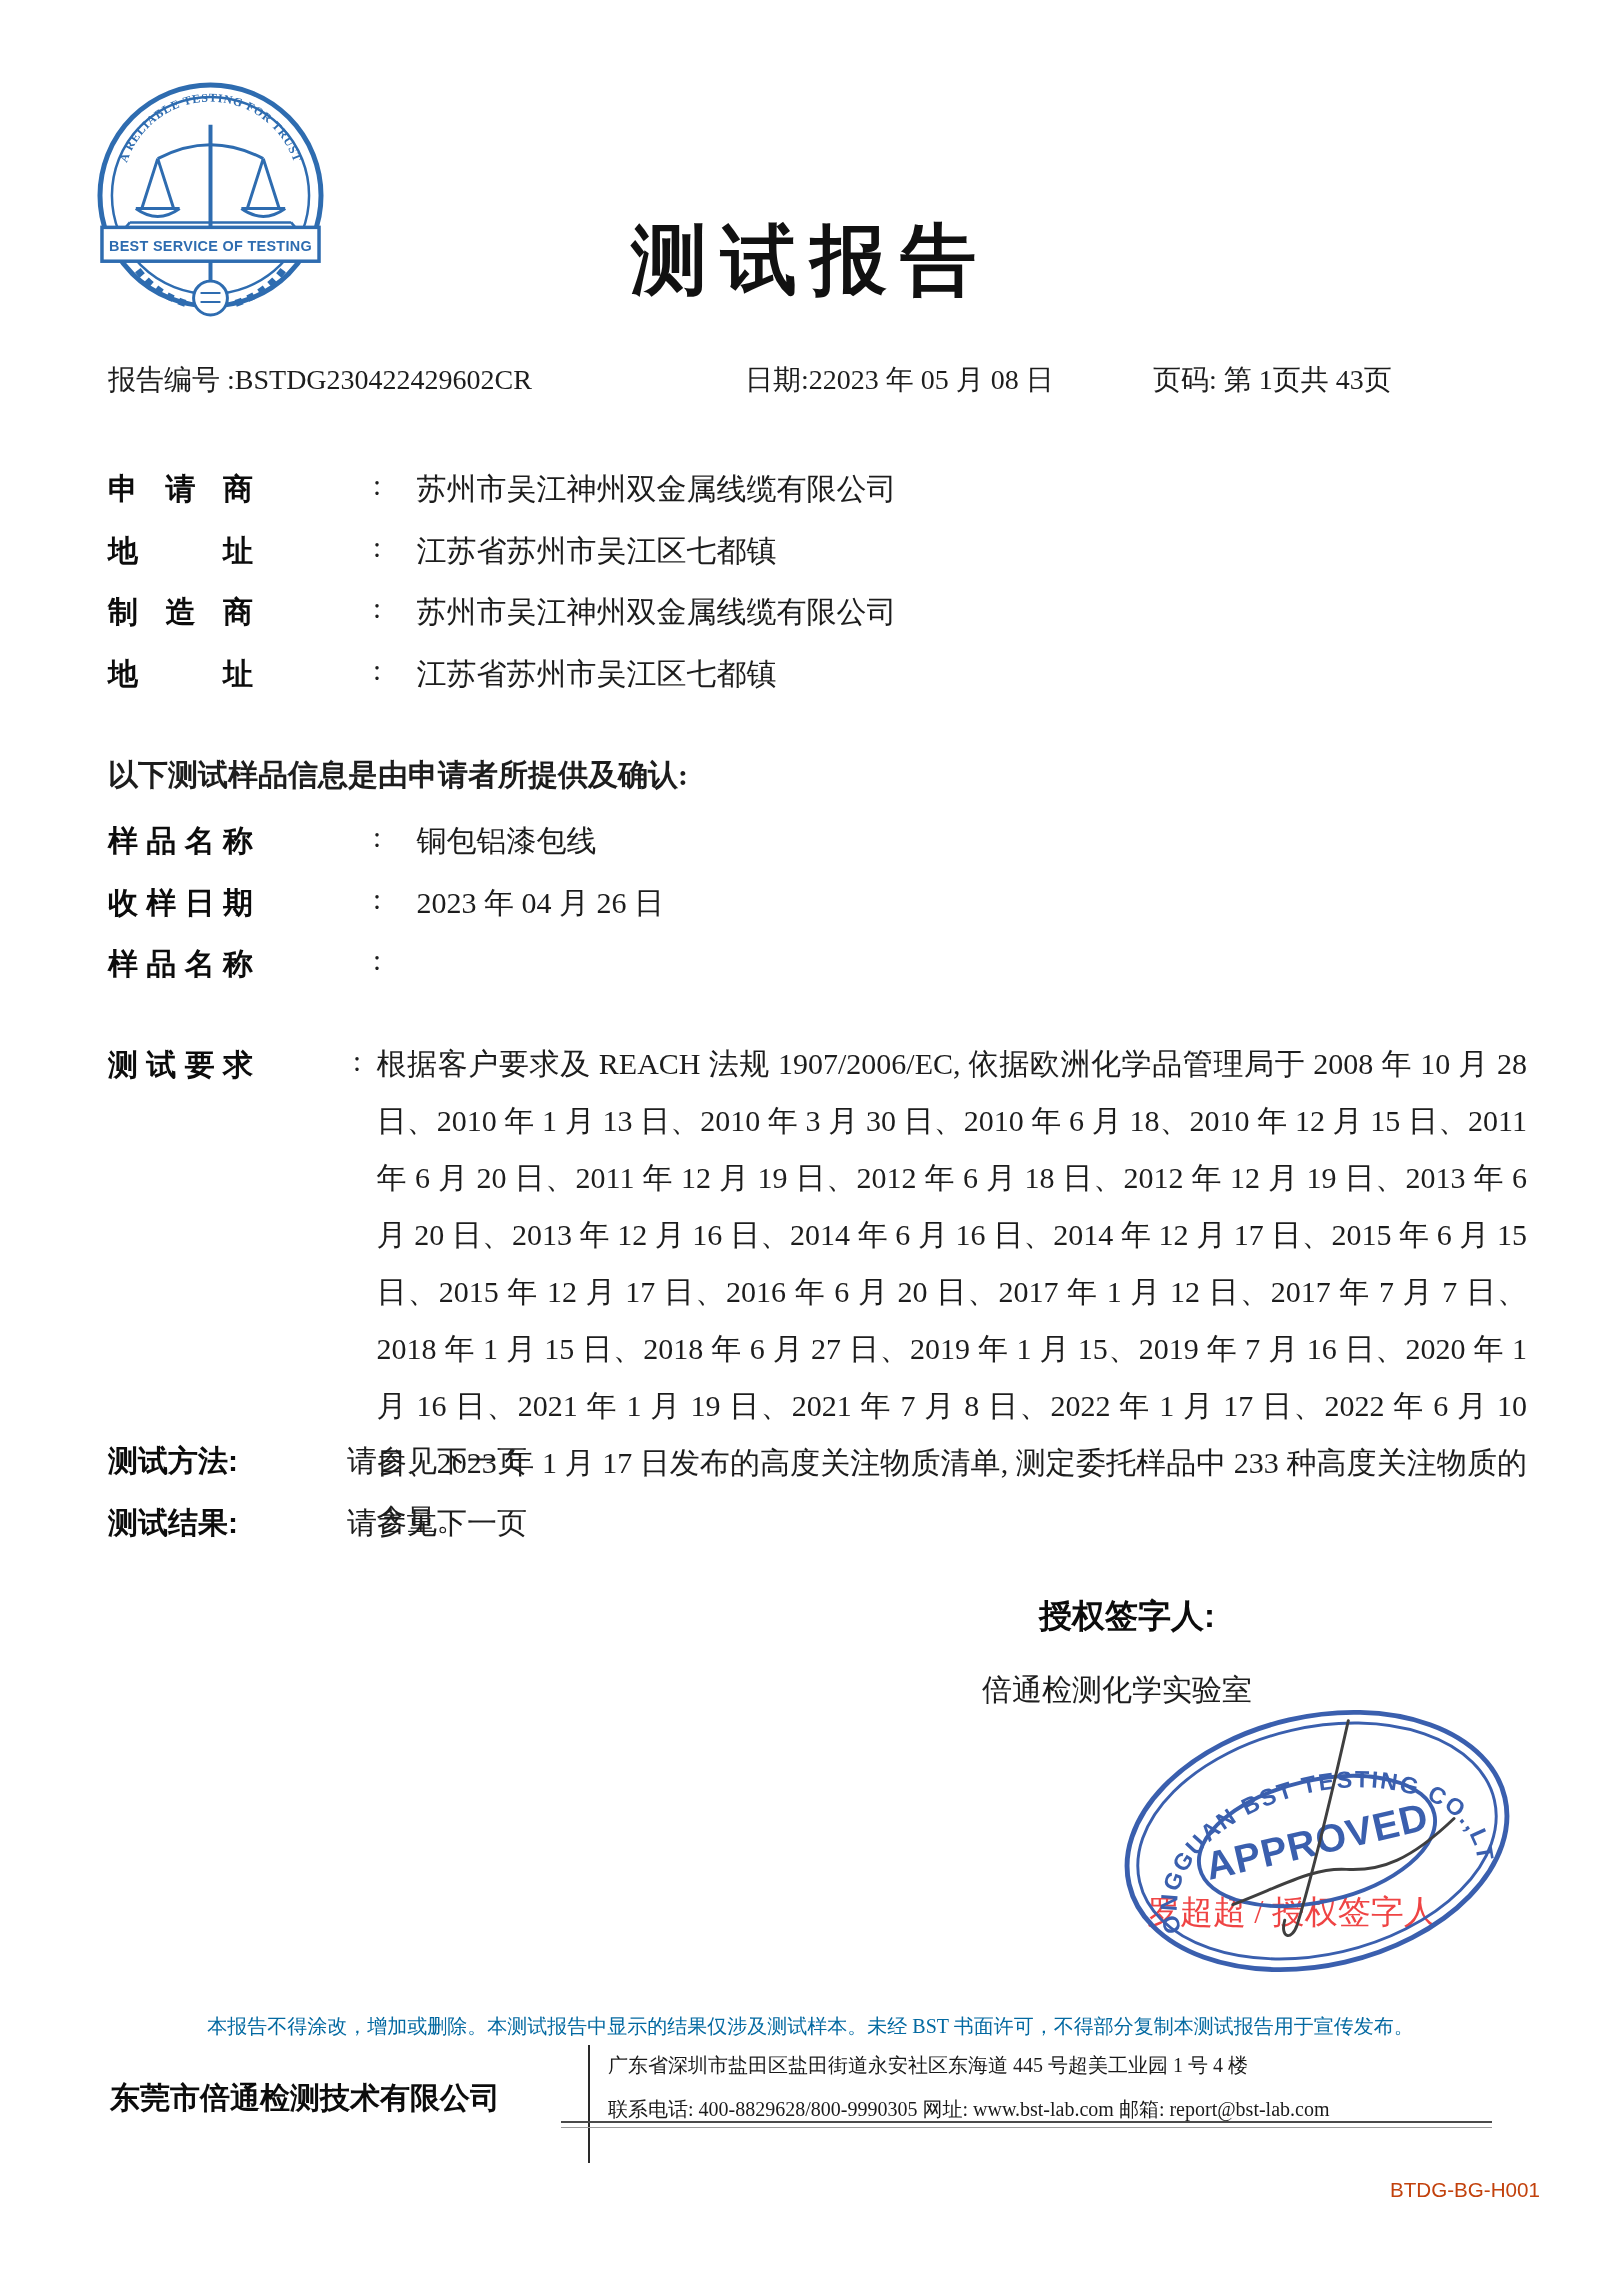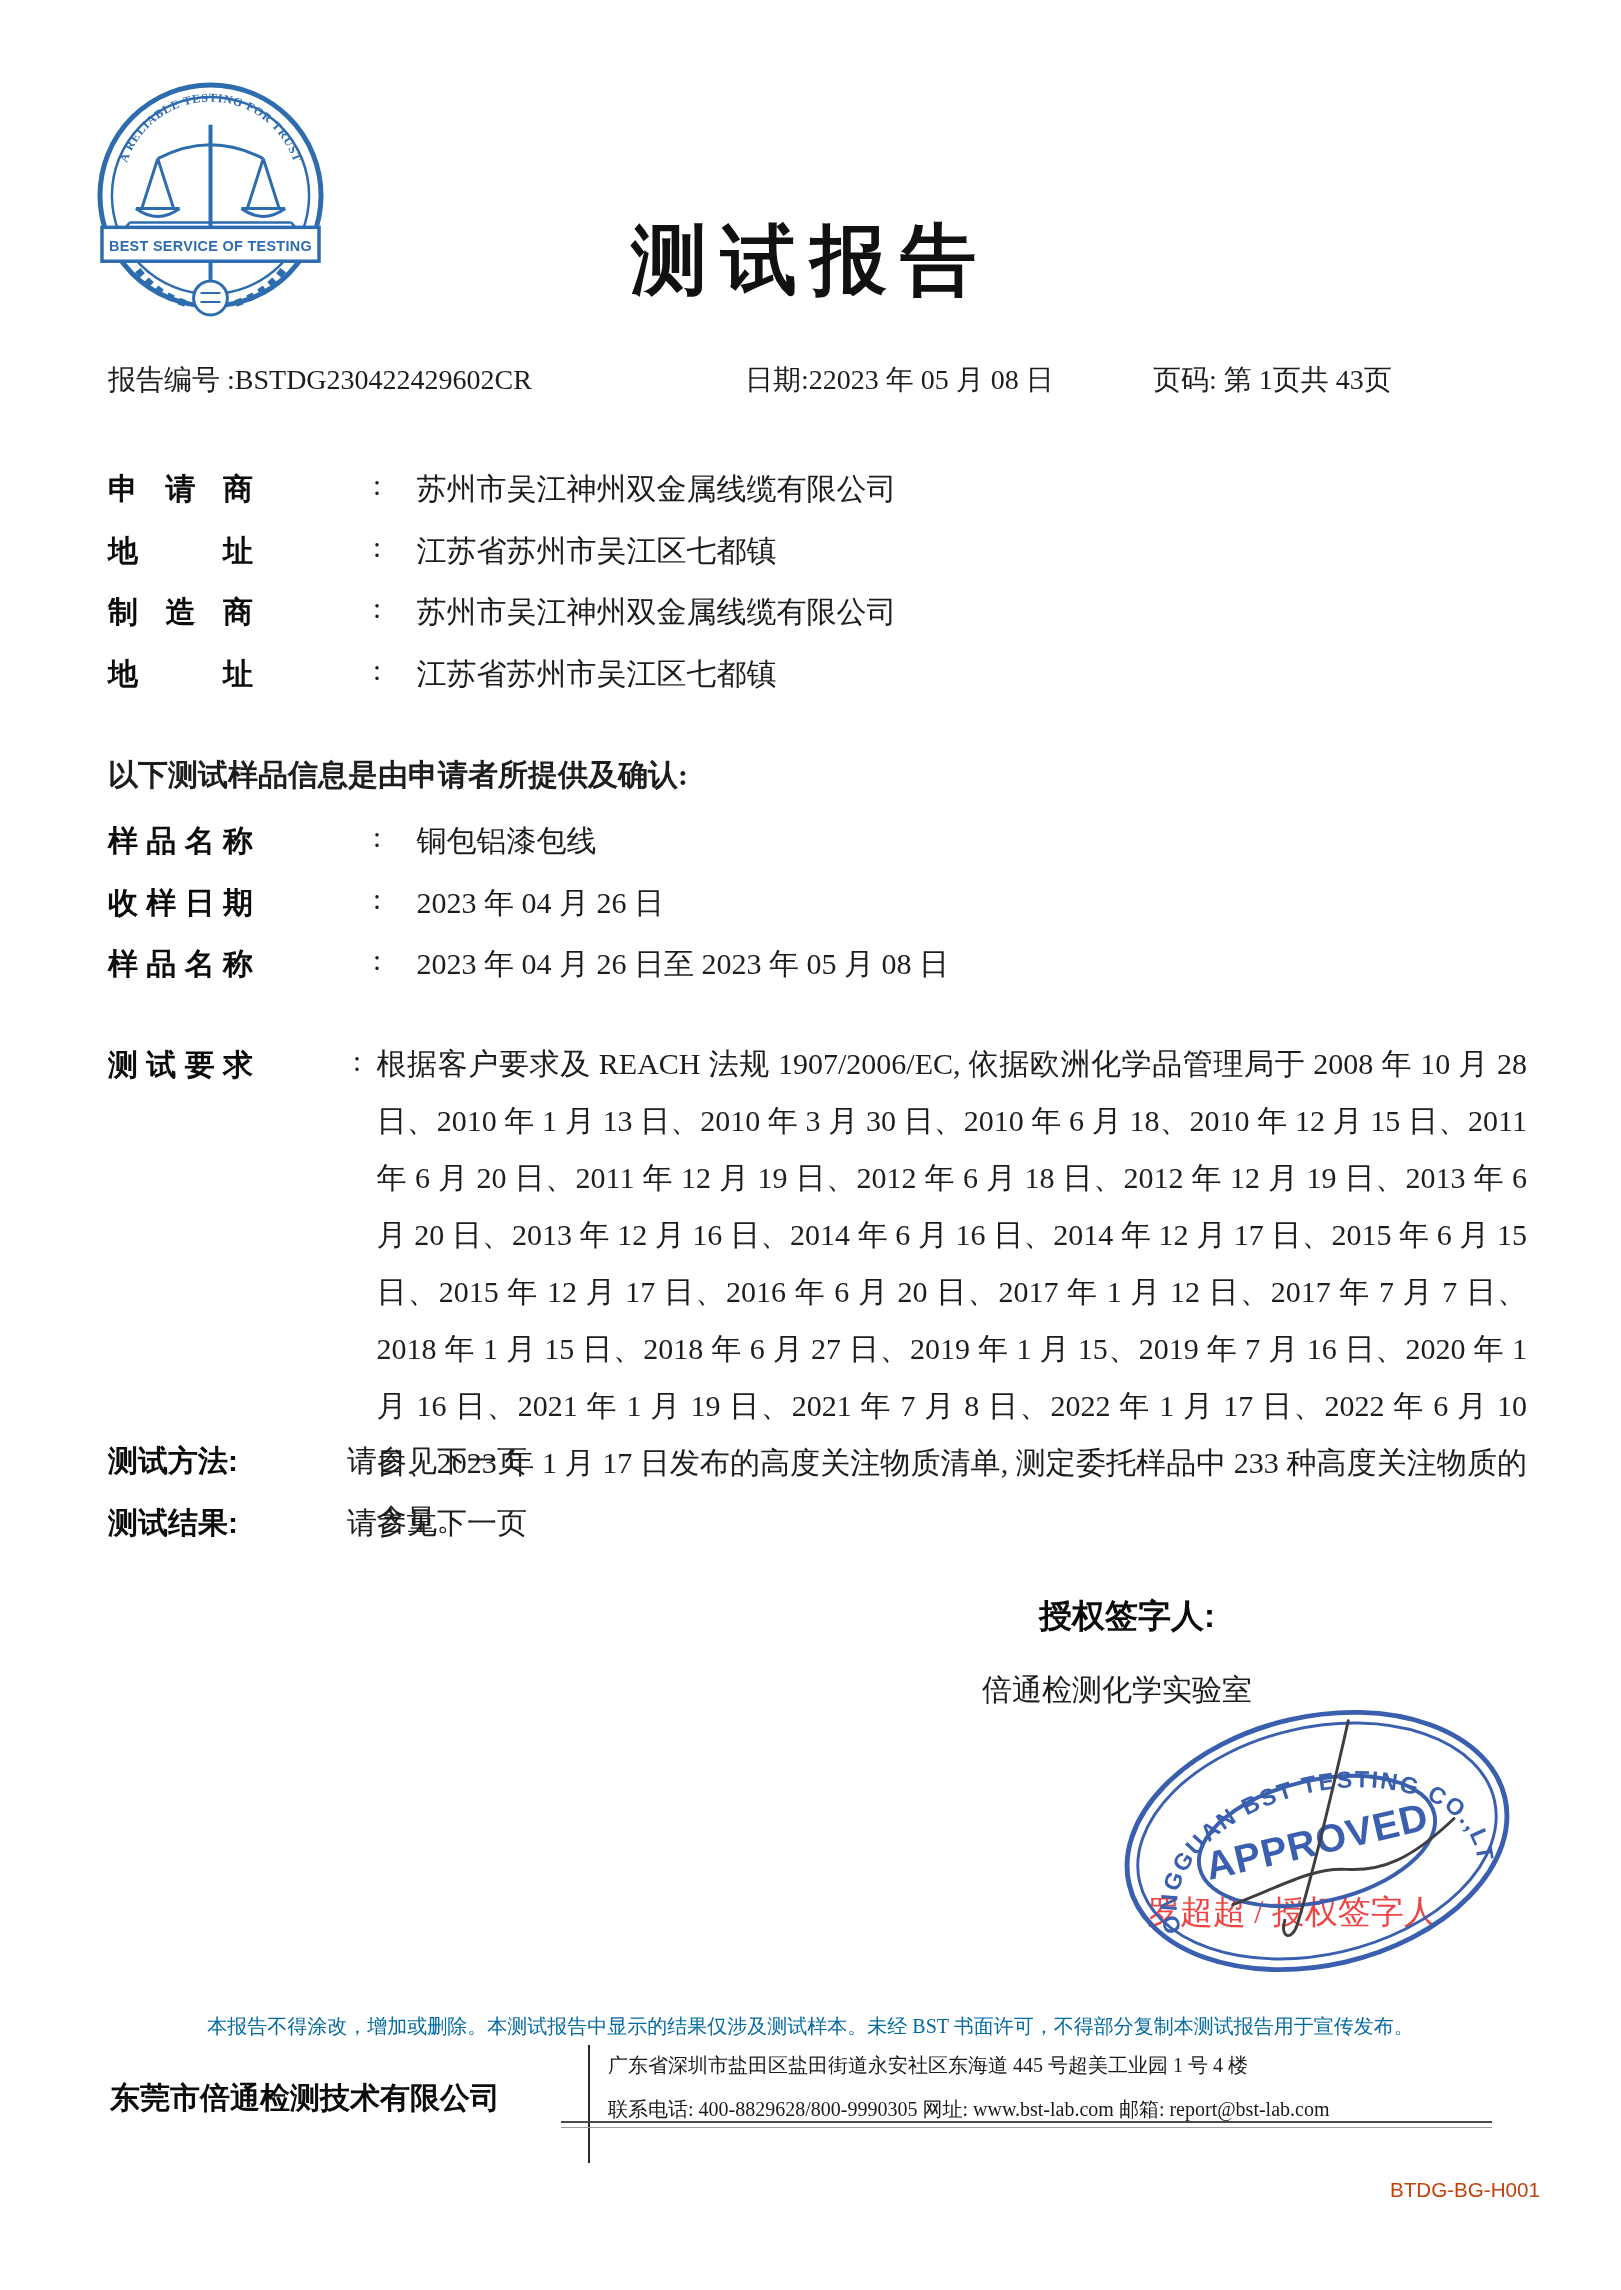--- a/index.html
+++ b/index.html
@@ -136,21 +136,20 @@
       <span class="fvalue">铜包铝漆包线</span>
     </div>
     <div class="frow">
       <span class="flabel">收样日期</span>
       <span class="fcolon">:</span>
       <span class="fvalue">2023 年 04 月 26 日</span>
     </div>
     <div class="frow">
       <span class="flabel">样品名称</span>
       <span class="fcolon">:</span>
-      <span class="fvalue">2023 年 04 月 26 日至 2023 年 05 月 08 日</span>
     </div>
   </div>
 
   <div class="req">
     <span class="flabel">测试要求</span>
     <span class="fcolon">:</span>
     <span class="fvalue">根据客户要求及 REACH 法规 1907/2006/EC, 依据欧洲化学品管理局于 2008 年 10 月 28 日、2010 年 1 月 13 日、2010 年 3 月 30 日、2010 年 6 月 18、2010 年 12 月 15 日、2011 年 6 月 20 日、2011 年 12 月 19 日、2012 年 6 月 18 日、2012 年 12 月 19 日、2013 年 6 月 20 日、2013 年 12 月 16 日、2014 年 6 月 16 日、2014 年 12 月 17 日、2015 年 6 月 15 日、2015 年 12 月 17 日、2016 年 6 月 20 日、2017 年 1 月 12 日、2017 年 7 月 7 日、2018 年 1 月 15 日、2018 年 6 月 27 日、2019 年 1 月 15、2019 年 7 月 16 日、2020 年 1 月 16 日、2021 年 1 月 19 日、2021 年 7 月 8 日、2022 年 1 月 17 日、2022 年 6 月 10 日、2023 年 1 月 17 日发布的高度关注物质清单, 测定委托样品中 233 种高度关注物质的含量。</span>
   </div>
 
   <div class="mrow method">

